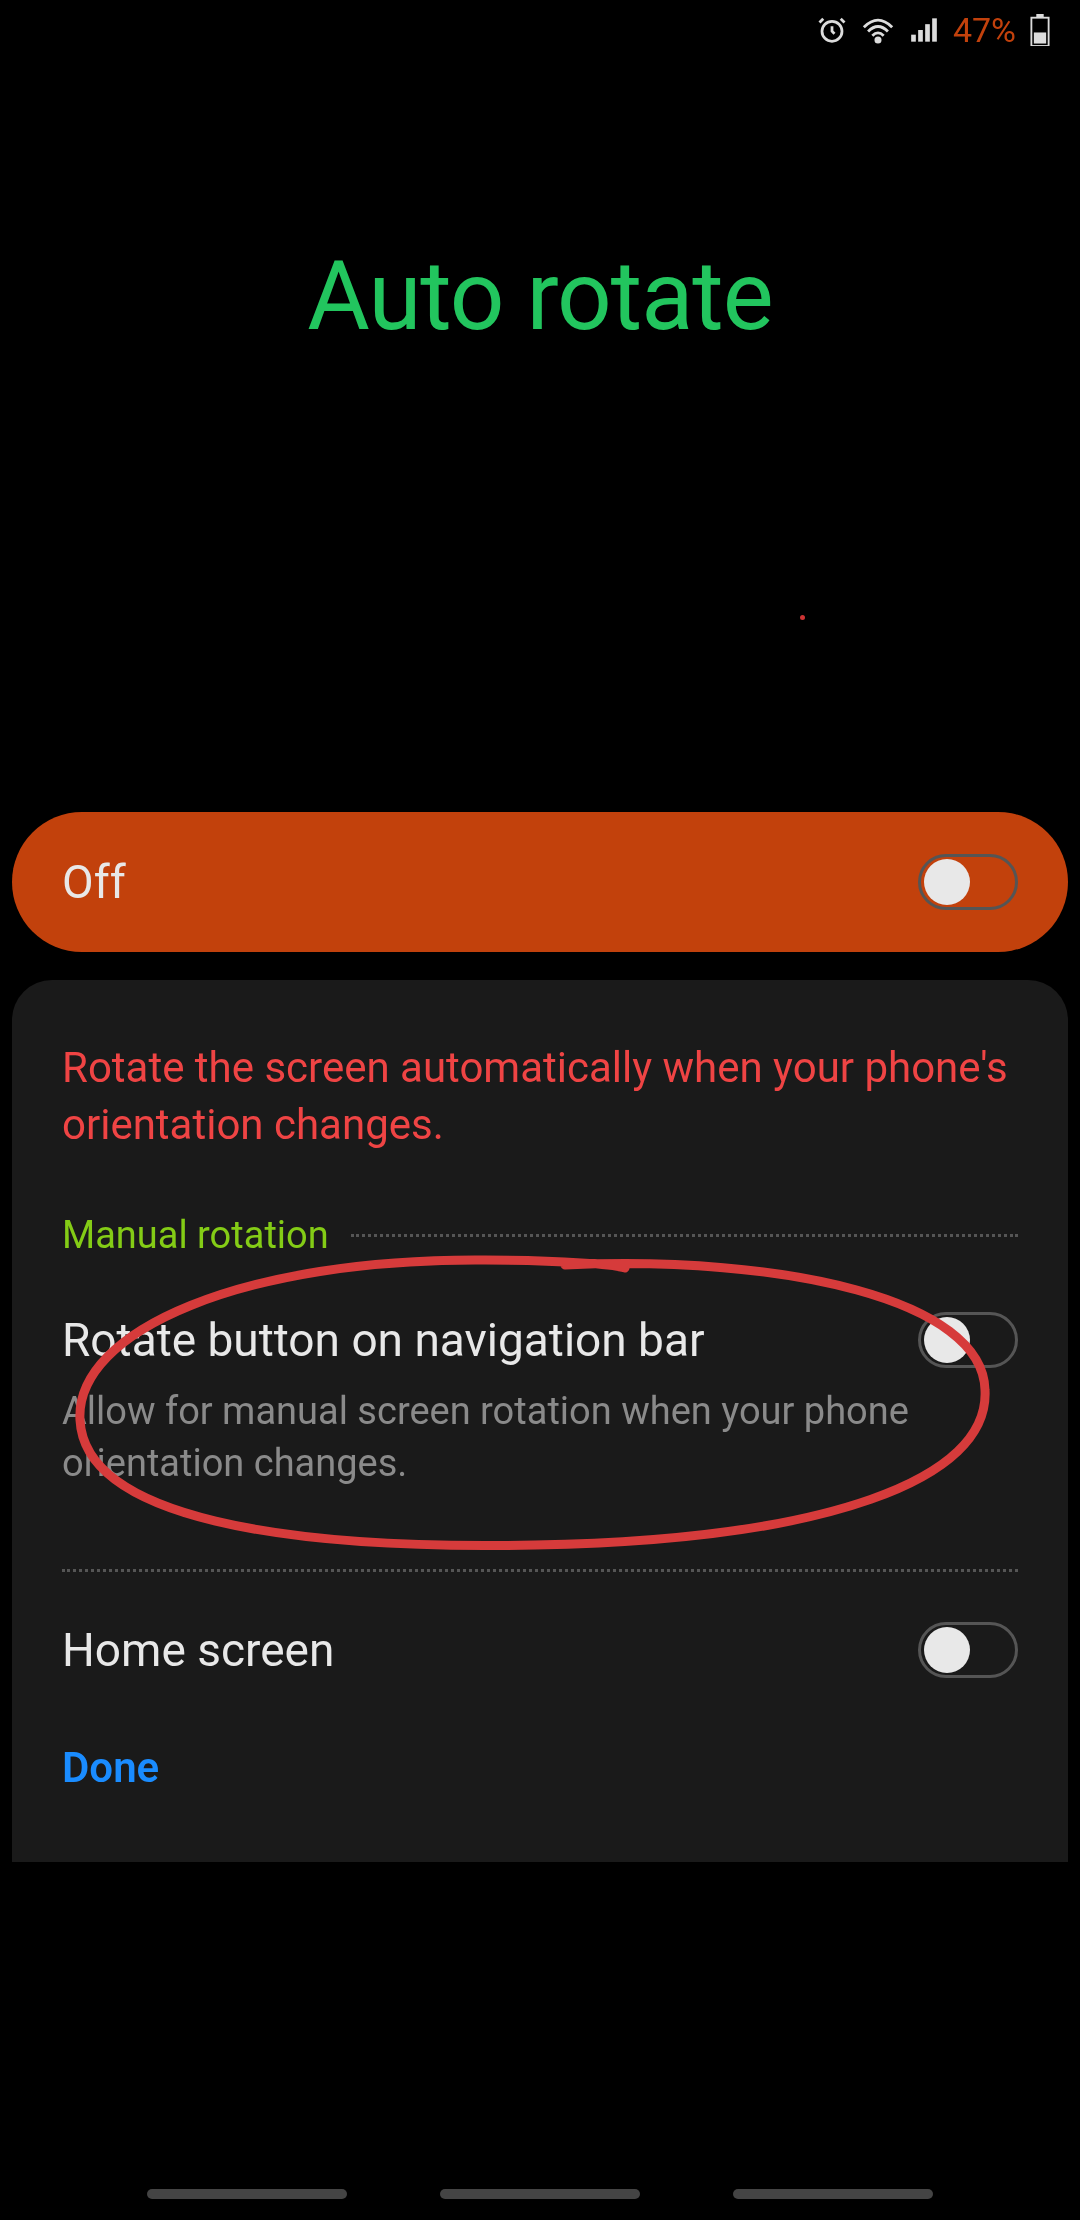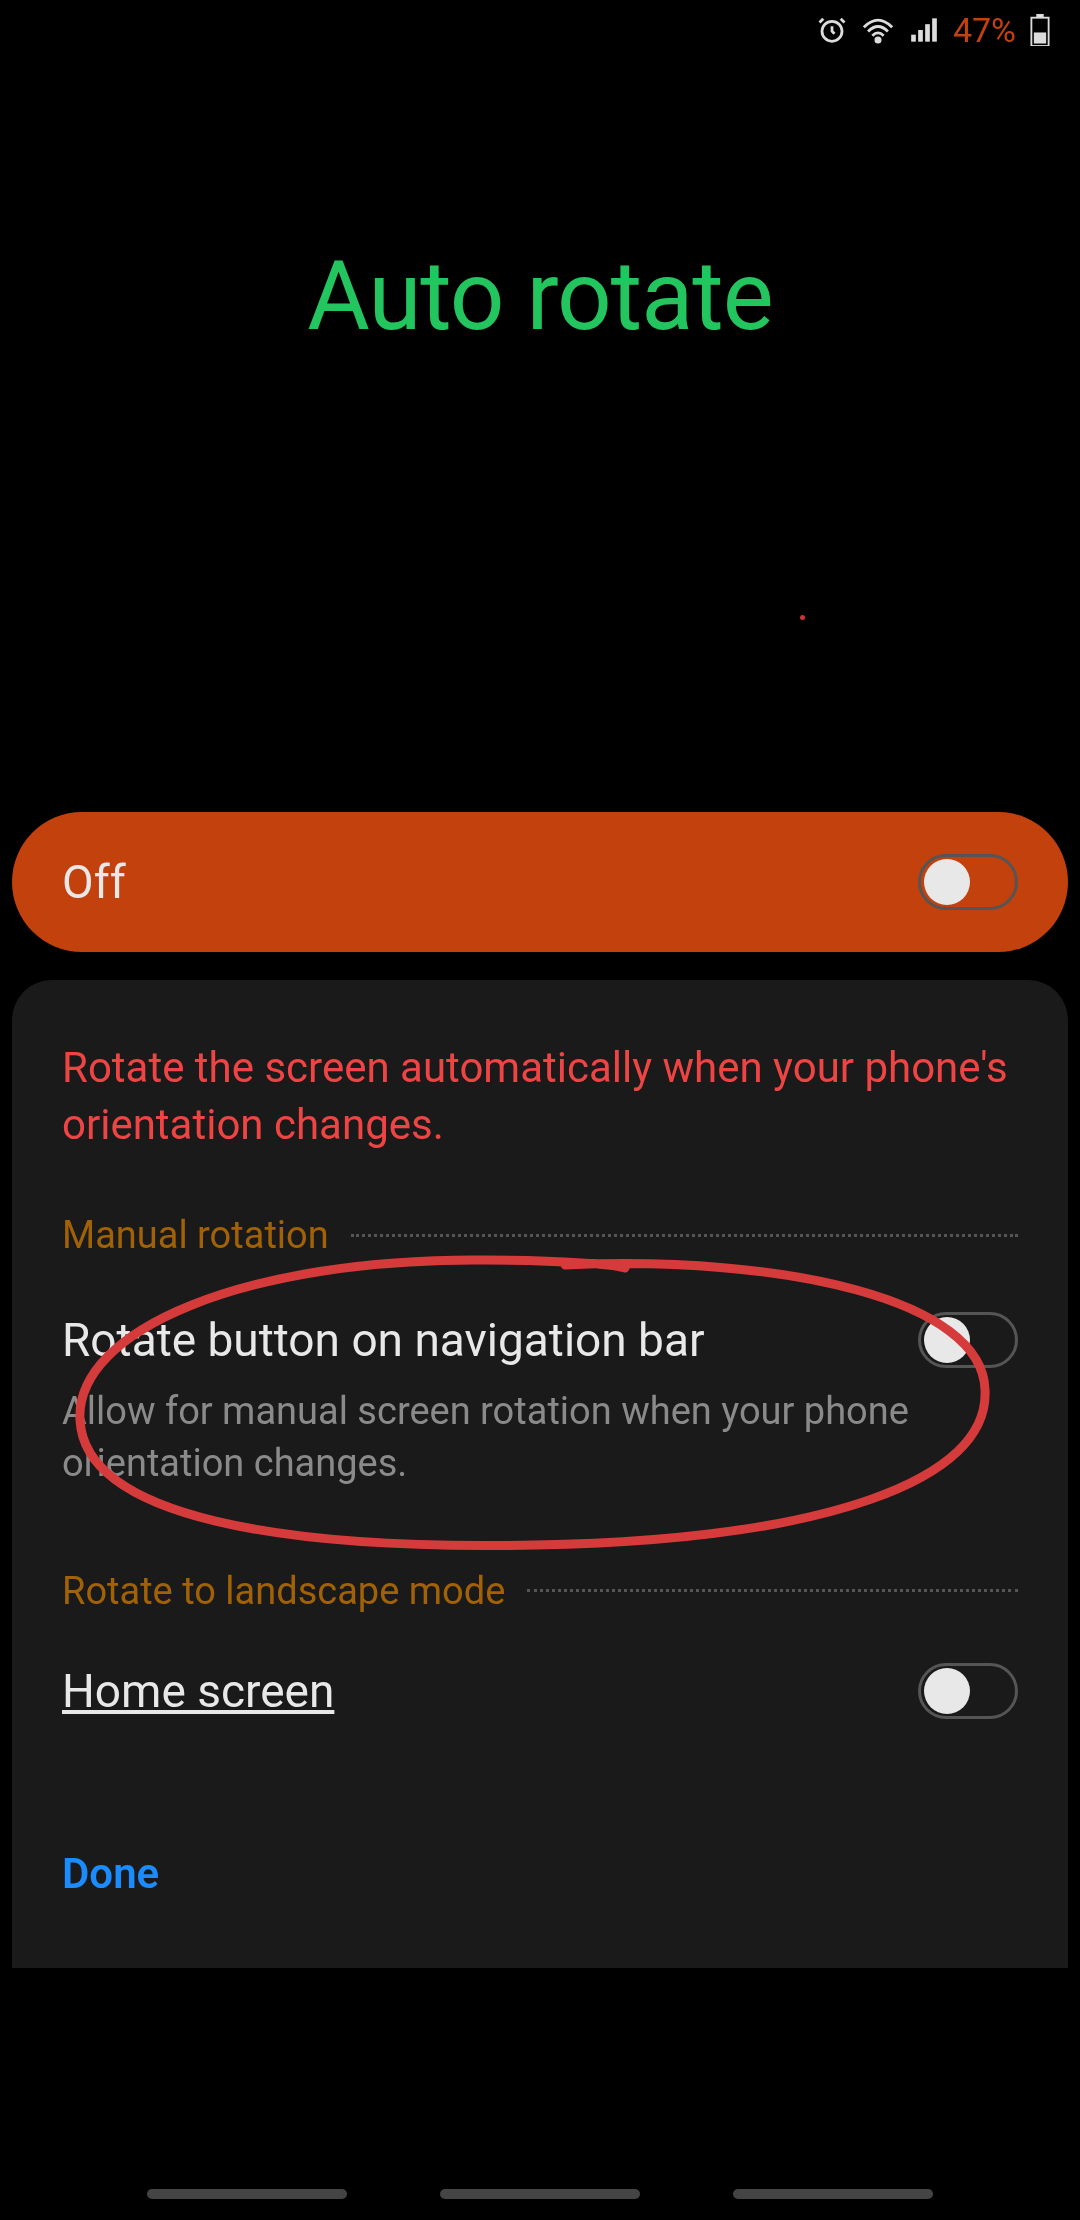--- a/index.html
+++ b/index.html
@@ -68,21 +68,21 @@
       margin-bottom: 60px;
     }
     .section-header {
       display: flex;
       align-items: center;
       gap: 22px;
       margin-bottom: 55px;
     }
     .section-header-text {
       font-size: 38px;
-      color: #a16207;
+      color: #84cc16;
       white-space: nowrap;
     }
     .dotted-line {
       flex: 1;
       height: 2px;
       border-bottom: 3px dotted #555555;
     }
     .setting-row {
       display: flex;
       justify-content: space-between;
@@ -102,22 +102,21 @@
     .section-header2 {
       display: flex;
       align-items: center;
       gap: 22px;
       margin-bottom: 50px;
     }
     .home-row {
       display:flex;
       justify-content: space-between;
       align-items:center;
-      margin-bottom: 120px;
-      text-decoration: underline;
+      margin-bottom: 55px;
     }
     .home-label {
       font-size: 46px;
       color: #e8e8e8;
     }
     .done-button {
       display: block;
       width: 100%;
       text-align: left;
       font-size: 42px;
@@ -237,21 +236,20 @@
 
   <div class="setting-row">
     <span class="setting-title">Rotate button on navigation bar</span>
     <div class="toggle">
       <div class="toggle-knob"></div>
     </div>
   </div>
   <p class="setting-subtitle">Allow for manual screen rotation when your phone orientation changes.</p>
 
   <div class="section-header2">
-    <span class="section-header-text">Rotate to landscape mode</span>
     <span class="dotted-line"></span>
   </div>
 
   <div class="home-row">
     <span class="home-label">Home screen</span>
     <div class="toggle">
       <div class="toggle-knob"></div>
     </div>
   </div>
 

